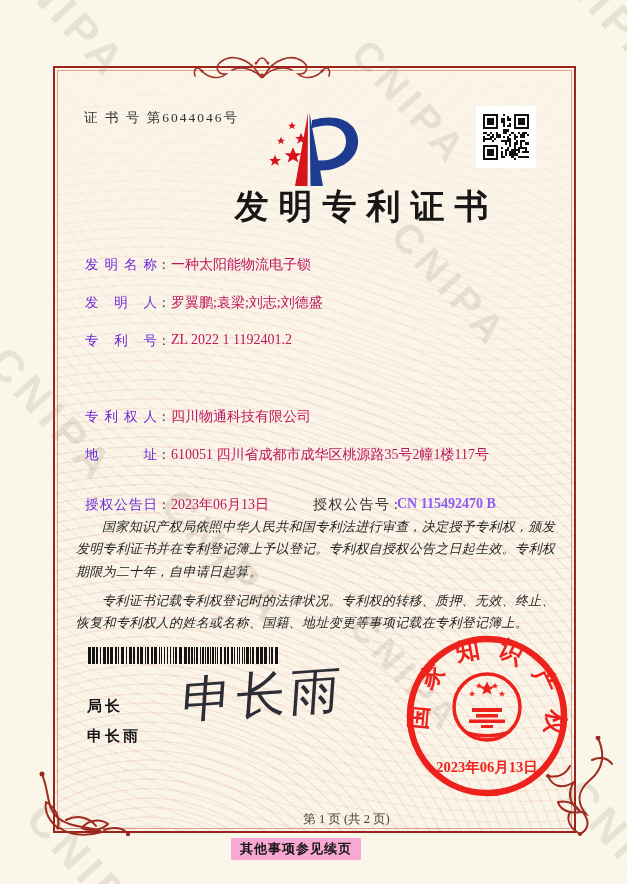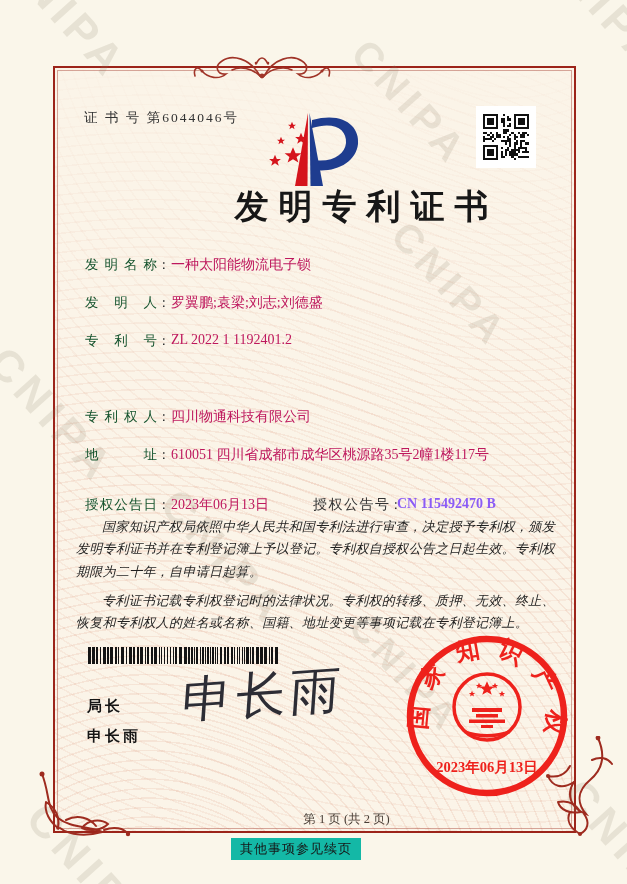--- a/index.html
+++ b/index.html
@@ -14,37 +14,37 @@
   .frame::after{content:"";position:absolute;inset:2px;border:1px solid rgba(176,84,70,.5);pointer-events:none;}
   .wm{position:absolute;font-family:"Liberation Sans","DejaVu Sans",sans-serif;font-weight:bold;
       color:rgba(135,123,100,.16);transform:rotate(48deg);letter-spacing:6px;z-index:1;white-space:nowrap;}
   .certno{position:absolute;left:84px;top:109px;font-size:13.5px;letter-spacing:2px;color:#333;z-index:2;}
   .qrbox{position:absolute;left:476px;top:106px;width:60px;height:62px;background:#fff;z-index:2;}
   .qrbox svg{position:absolute;left:7px;top:8px;}
   .logo{position:absolute;left:256px;top:110px;z-index:2;}
   .title{position:absolute;left:53px;top:184px;width:617px;text-align:center;font-size:34px;font-weight:700;
          letter-spacing:10px;text-indent:10px;color:#171717;z-index:2;}
   .row{position:absolute;left:85px;width:472px;height:20px;font-size:14px;z-index:2;}
-  .lbl{display:inline-block;width:72px;text-align:justify;text-align-last:justify;font-size:13.5px;color:#14532d;}
+  .lbl{display:inline-block;width:72px;text-align:justify;text-align-last:justify;font-size:13.5px;color:#6d28d9;}
   .colon{font-size:13.5px;color:#333;}
   .val{position:absolute;left:86px;top:0;font-size:14px;color:#be185d;white-space:nowrap;}
   .lbl2{position:absolute;left:228px;top:0;width:76px;display:inline-block;text-align:justify;
         text-align-last:justify;font-size:14px;color:#333;}
   .colon2{position:absolute;left:304px;top:0;font-size:13.5px;color:#333;}
   .val2{position:absolute;left:312px;top:0;font-size:14px;color:#8b5cf6;white-space:nowrap;font-weight:bold;}
   .paras{position:absolute;left:76px;top:516px;width:479px;z-index:2;font-size:13px;line-height:1.72;
          text-align:justify;font-style:italic;color:#1f1f1f;letter-spacing:.3px;}
   .paras p{margin:0 0 7px 0;text-indent:2em;}
   .barcode{position:absolute;left:88px;top:647px;z-index:2;}
   .director{position:absolute;left:87px;font-family:"Liberation Sans","DejaVu Sans",sans-serif;
             font-weight:600;font-size:15px;color:#161616;letter-spacing:3px;z-index:2;}
   .signature{position:absolute;left:182px;top:662px;font-size:50px;color:#2d2d35;z-index:2;
              transform:rotate(-4deg) skewX(-8deg);letter-spacing:4px;font-weight:500;}
   .pageno{position:absolute;left:53px;top:811px;width:587px;text-align:center;font-size:12.5px;color:#473d35;z-index:2;}
-  .note{position:absolute;left:231px;top:838px;background:#14b8a6;padding:2px 9px;font-size:13px;font-weight:400;
+  .note{position:absolute;left:231px;top:838px;background:#f9a8d4;padding:2px 9px;font-size:13px;font-weight:700;
         color:#161616;letter-spacing:1px;z-index:2;white-space:nowrap;}
   .seal{position:absolute;left:402px;top:631px;z-index:3;opacity:.95;}
   .ornament{position:absolute;z-index:2;}
 </style>
 </head>
 <body>
 
 <div class="page">
 
   <span class="wm" style="left:-18px;top:-14px;font-size:44px">CNIPA</span>

